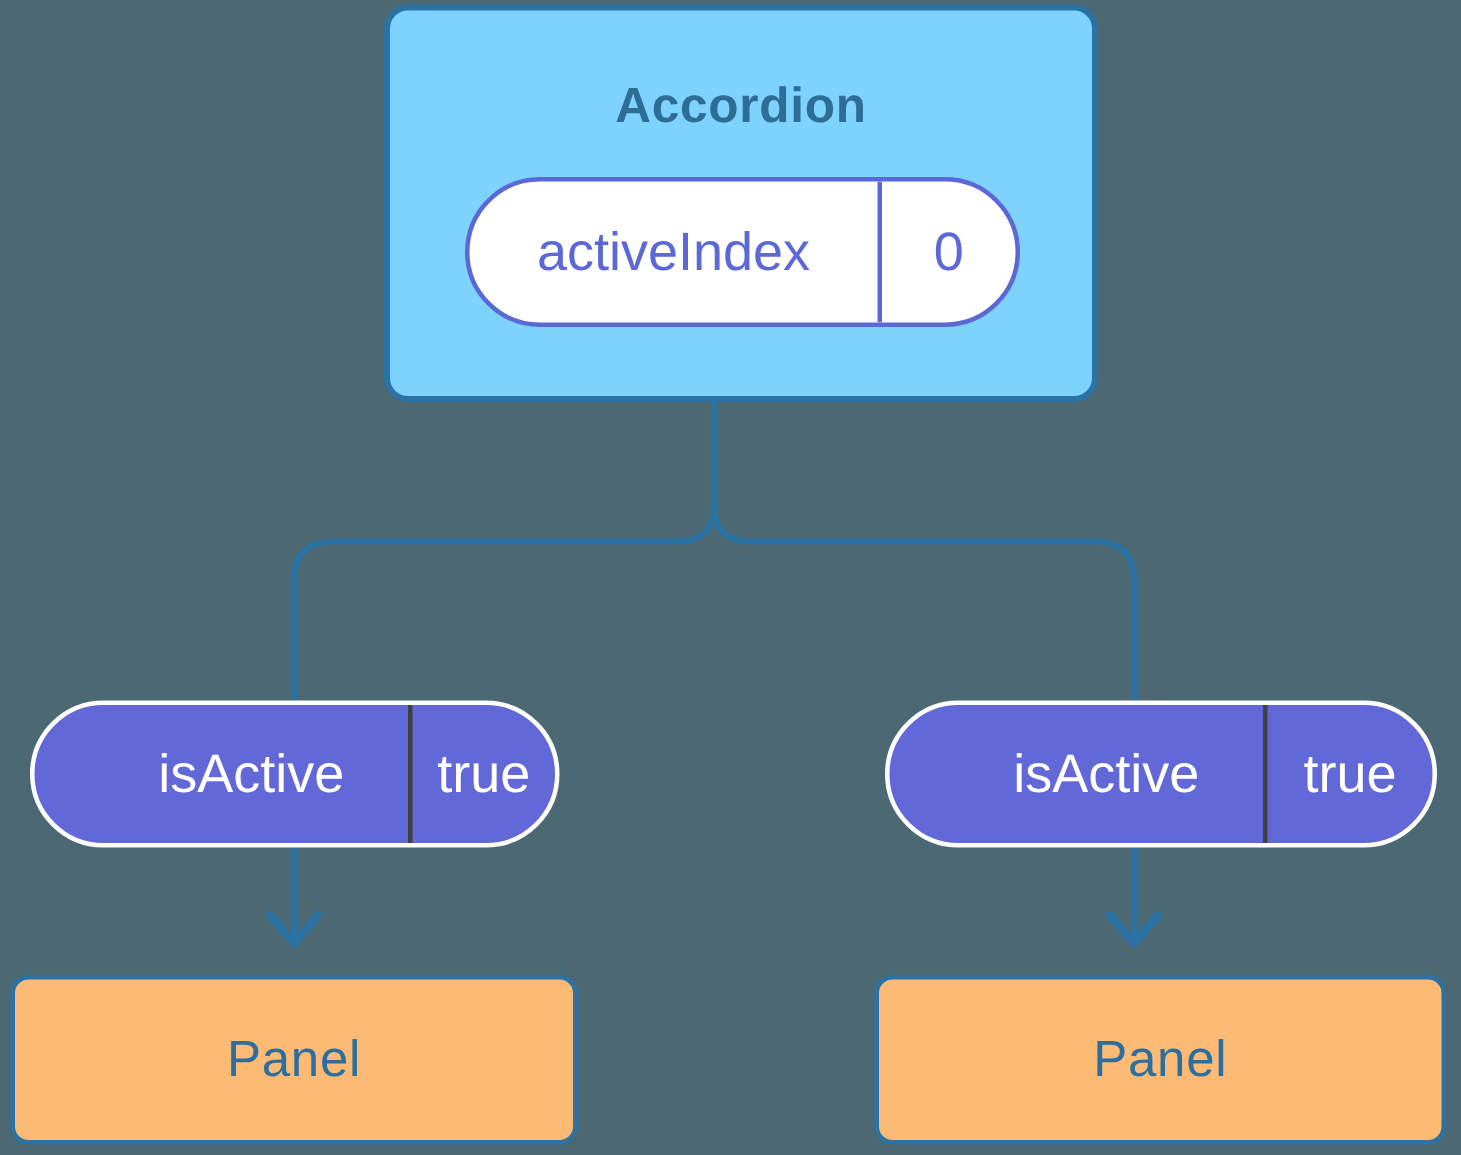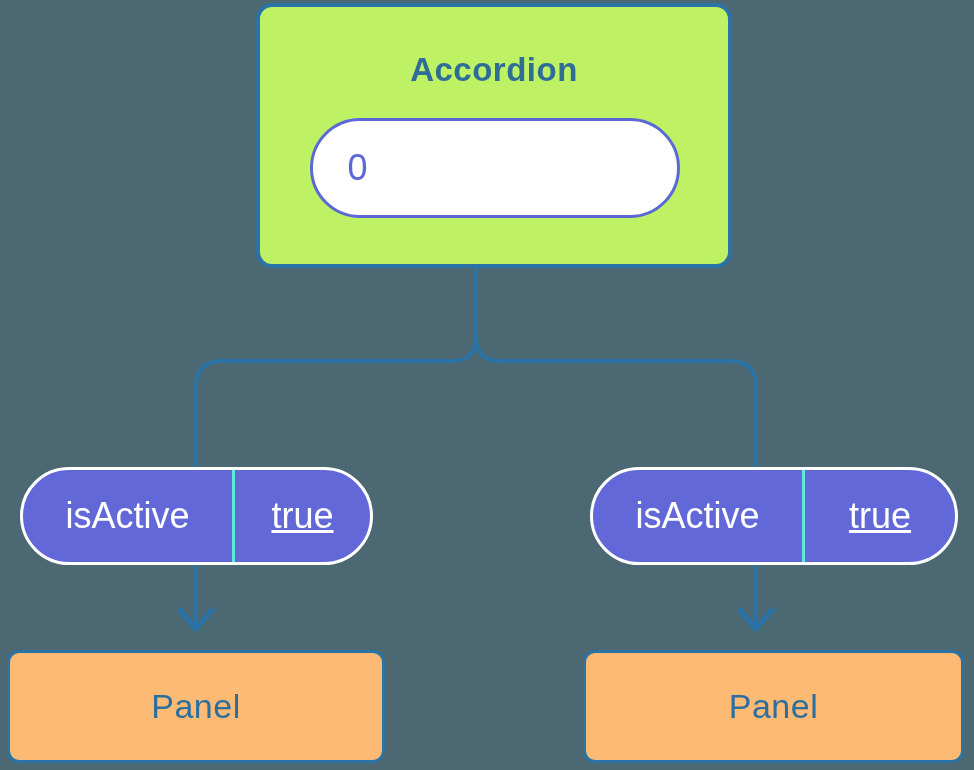--- a/index.html
+++ b/index.html
@@ -5,21 +5,21 @@
   html,body{margin:0;padding:0;background:#4C6872;}
   .canvas{
     position:relative;width:974px;height:770px;background:#4C6872;
     font-family:"Liberation Sans",sans-serif;overflow:hidden;
   }
   .connectors{position:absolute;left:0;top:0;width:974px;height:770px;}
 
   
   .root-card{
     position:absolute;left:256px;top:3px;width:476px;height:265px;
-    background:#bef264;border:4px solid #2B73A4;border-radius:16px;
+    background:#7dd3fc;border:4px solid #2B73A4;border-radius:16px;
     box-sizing:border-box;display:flex;flex-direction:column;align-items:center;
   }
   .card-title{
     margin-top:44px;font-size:33px;line-height:38px;font-weight:600;
     color:#2E6D96;letter-spacing:.5px;
   }
   
   .outline-pill{
     position:absolute;left:50px;top:111px;width:370px;height:100px;
     background:#ffffff;border:3px solid #5B68D5;border-radius:50px;
@@ -35,24 +35,25 @@
   }
 
   
   .solid-pill{
     position:absolute;height:98px;background:#6368D8;
     border:3px solid #ffffff;border-radius:49px;box-sizing:border-box;
     display:flex;align-items:stretch;color:#ffffff;font-size:36px;overflow:hidden;
   }
   .solid-pill .seg-label{
     width:209px;display:flex;align-items:center;justify-content:center;
-    border-right:3px solid #5eead4;
+    border-right:3px solid #404040;
+    padding-left:40px;
   }
   .solid-pill .seg-value{
-    flex:1;display:flex;align-items:center;justify-content:center;text-decoration:underline;
+    flex:1;display:flex;align-items:center;justify-content:center;
   }
   .pill-left{left:20px;top:467px;width:353px;}
   .pill-right{left:590px;top:467px;width:368px;}
 
   
   .panel-card{
     position:absolute;background:#fdba74;border:3px solid #2B73A4;
     border-radius:12px;box-sizing:border-box;
     display:flex;align-items:center;justify-content:center;
     font-size:34px;font-weight:500;color:#2C6F9E;letter-spacing:.5px;
@@ -72,20 +73,21 @@
     </g>
     <g fill="none" stroke="#2B73A4" stroke-width="5.5" stroke-linecap="round" stroke-linejoin="round">
       <path d="M180 610 L196 629 L212 610"></path>
       <path d="M740 610 L756 629 L772 610"></path>
     </g>
   </svg>
 
   <div class="root-card">
     <div class="card-title">Accordion</div>
     <div class="outline-pill">
+      <span class="seg-label">activeIndex</span>
       <span class="seg-value">0</span>
     </div>
   </div>
 
   <div class="solid-pill pill-left">
     <span class="seg-label">isActive</span>
     <span class="seg-value">true</span>
   </div>
 
   <div class="solid-pill pill-right">

